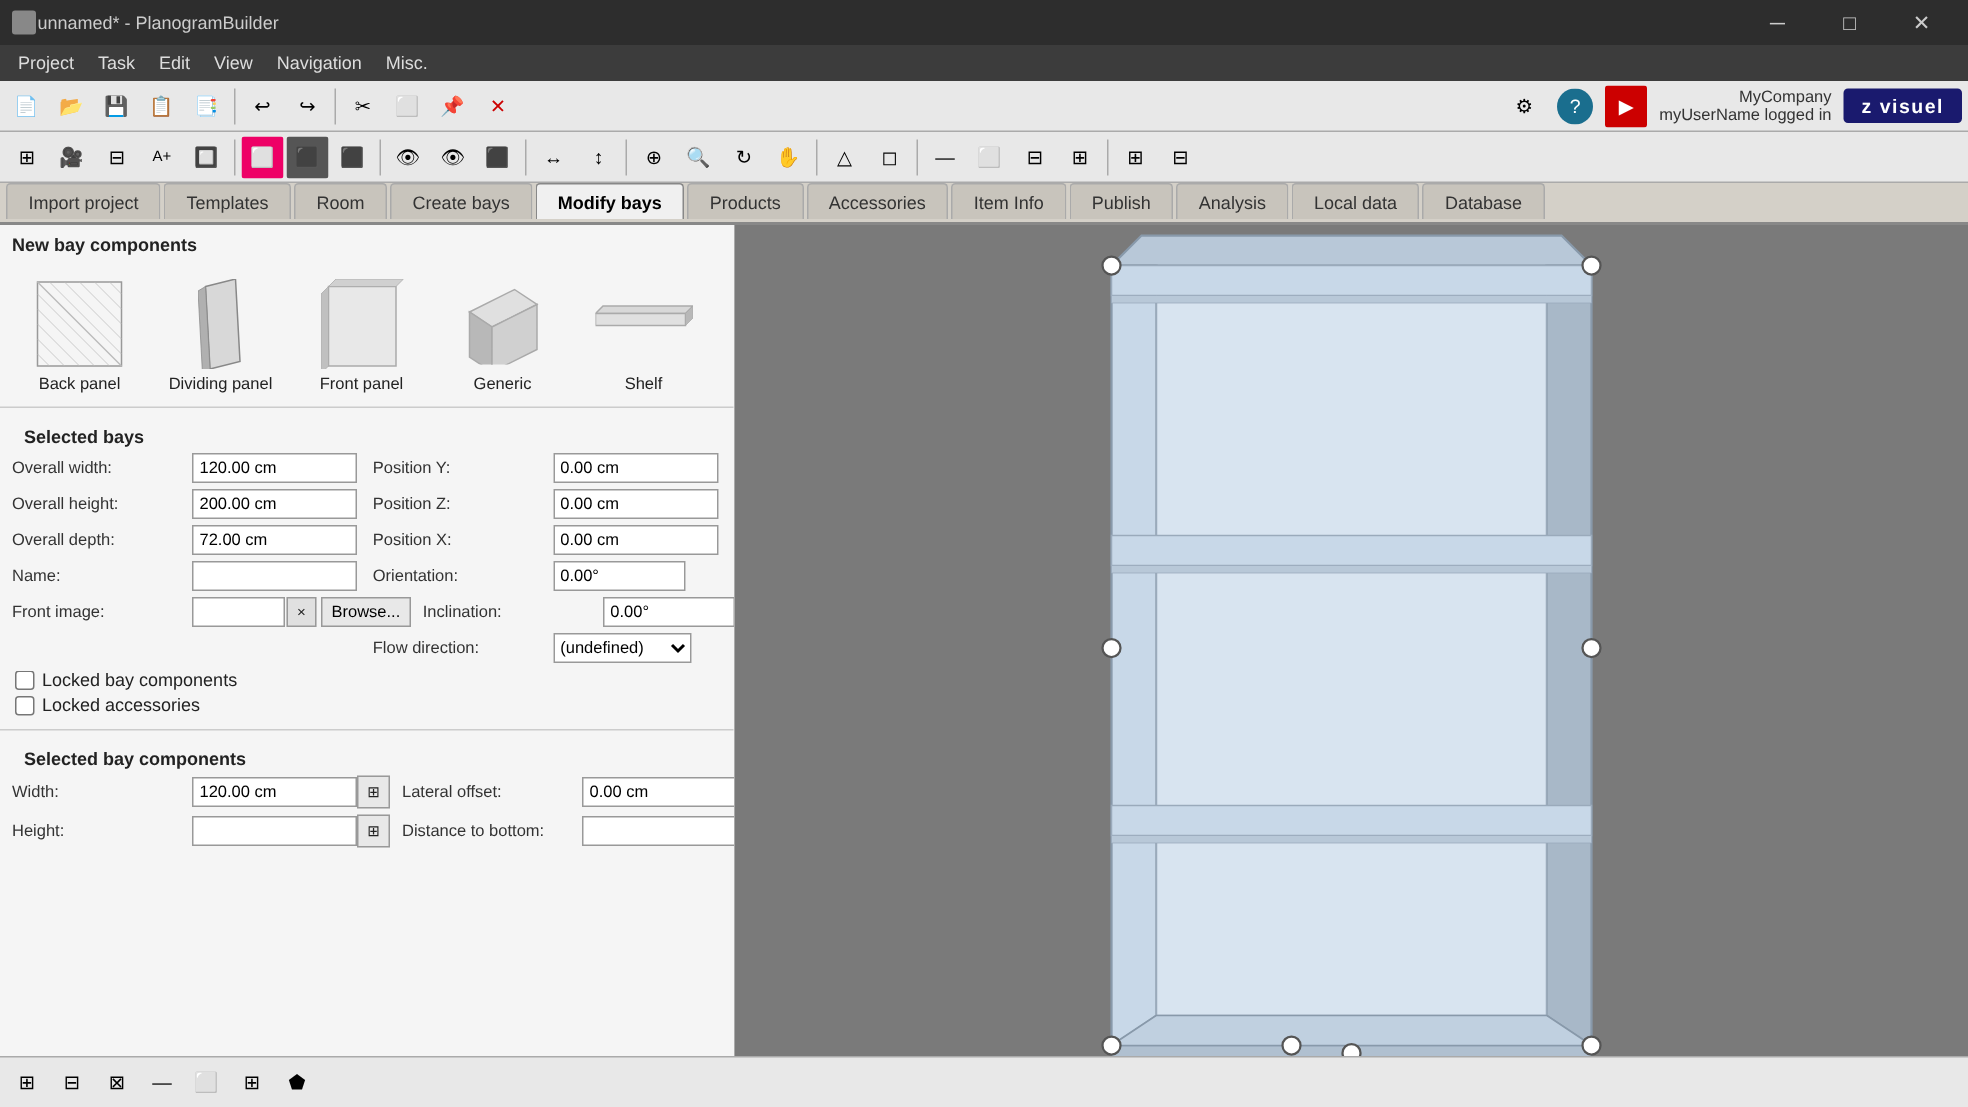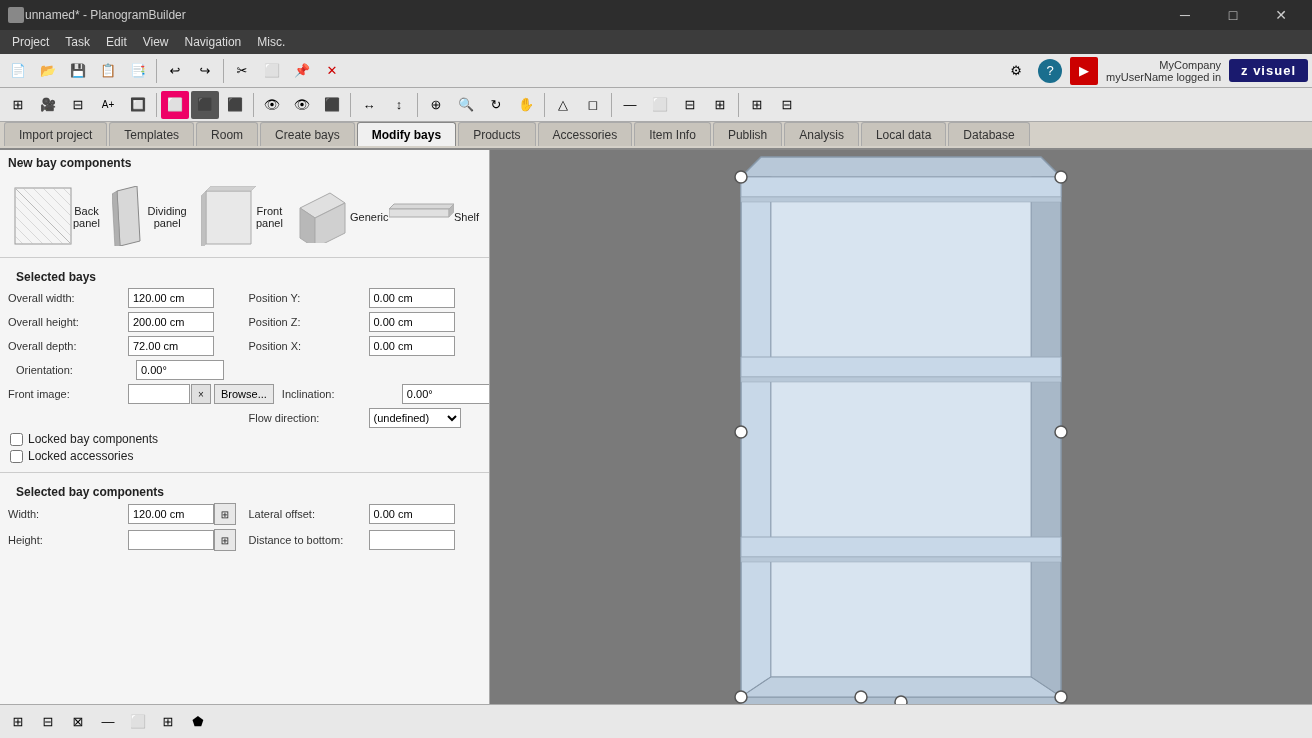--- a/index.html
+++ b/index.html
@@ -138,21 +138,21 @@
 
     
     #components-grid {
       display: flex;
       flex-wrap: wrap;
       padding: 4px 8px;
       gap: 4px;
     }
     .component-item {
       display: flex;
-      flex-direction: row;
+      flex-direction: column;
       align-items: center;
       width: 90px;
       cursor: pointer;
       padding: 4px;
       border: 1px solid transparent;
     }
     .component-icon {
       width: 70px; height: 65px;
       display: flex; align-items: center; justify-content: center;
     }
@@ -168,21 +168,21 @@
       font-size: 11px;
       color: #333;
       flex-shrink: 0;
     }
     .form-input {
       height: 20px;
       font-size: 11px;
       border: 1px solid #999;
       background: white;
       padding: 1px 4px;
-      width: 86px;
+      width: 110px;
     }
     .form-row-2col {
       display: flex;
       align-items: center;
       margin-bottom: 4px;
     }
     .col-left { display: flex; align-items: center; flex: 1; }
     .col-right { display: flex; align-items: center; flex: 1; margin-left: 8px; }
 
     
@@ -481,20 +481,24 @@
           <span class="form-label">Overall depth:</span>
           <input class="form-input" type="text" value="72.00 cm" style="">
         </div>
         <div class="col-right">
           <span class="form-label">Position X:</span>
           <input class="form-input" type="text" value="0.00 cm" style="">
         </div>
       </div>
 
       <div class="form-row-2col">
+        <div class="col-left">
+          <span class="form-label">Name:</span>
+          <input class="form-input" type="text" value="" style="">
+        </div>
         <div class="col-right">
           <span class="form-label">Orientation:</span>
           <input class="form-input deg-input" type="text" value="0.00°" style="">
         </div>
       </div>
 
       <div class="form-row-2col">
         <div class="col-left">
           <span class="form-label">Front image:</span>
           <input class="front-image-input form-input" style="width: 62px;" type="text" value="">

